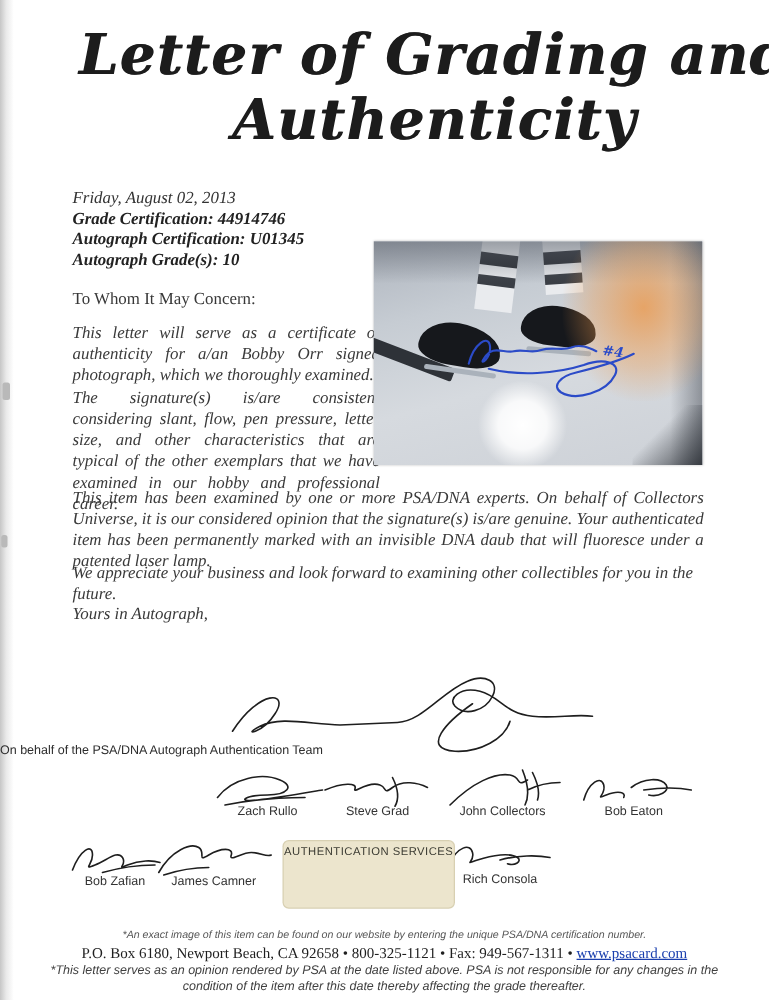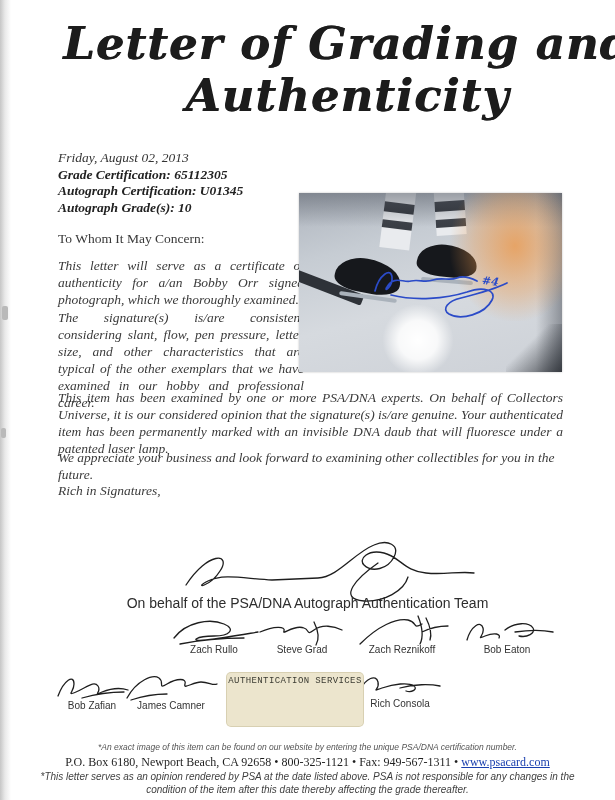--- a/index.html
+++ b/index.html
@@ -56,22 +56,22 @@
   .glare-orange{position:absolute;right:-18px;top:-22px;width:130px;height:150px;
     background:radial-gradient(ellipse at center,rgba(236,152,74,.8) 0%,rgba(236,152,74,.35) 45%,rgba(236,152,74,0) 72%);}
   .glare-white{position:absolute;left:82px;top:112px;width:74px;height:70px;
     background:radial-gradient(circle,rgba(255,255,255,1) 0%,rgba(255,255,255,.85) 38%,rgba(255,255,255,0) 70%);}
   .autograph{position:absolute;left:0;top:0;width:100%;height:100%;}
   .jersey-num{position:absolute;left:183px;top:82px;color:#2b4bc8;font-size:11px;
     font-style:italic;font-weight:700;transform:rotate(8deg);font-family:"DejaVu Serif",serif;}
 
   
   .team-sig{position:absolute;left:168px;top:533px;}
-  .team-line{position:absolute;left:0;top:595px;width:100%;text-align:center;
-    font-family:"Liberation Sans",sans-serif;font-size:14px;color:#2d2d2d;}
+  .team-line{position:absolute;left:0;top:595px;width:100%;
+    font-family:"Liberation Sans",sans-serif;font-size:10px;color:#2d2d2d;}
 
   
   .signer{position:absolute;text-align:center;font-family:"Liberation Sans",sans-serif;}
   .signer svg{display:block;margin:0 auto;}
   .signer .nm{font-size:10px;color:#333;margin-top:-2px;}
   .r1a{left:52px;top:616px;width:106px;}
   .r1b{left:162px;top:616px;width:104px;}
   .r1c{left:252px;top:616px;width:100px;}
   .r1d{left:348px;top:614px;width:108px;}
   .r1e{left:452px;top:616px;width:110px;}
@@ -81,21 +81,21 @@
   .r2d{left:408px;top:670px;width:100px;}
 
   
   .logo{position:absolute;left:227px;top:673px;width:136px;height:53px;
     background:#ece5cd;border-radius:4px;box-shadow:0 0 0 1px #d8d0b2;text-align:center;}
   .logo-boxes{display:flex;justify-content:center;gap:2px;margin-top:5px;}
   .lbox{width:58px;height:27px;border:2px solid #3c3c34;display:flex;align-items:center;justify-content:center;
     font-family:"Liberation Sans",sans-serif;font-weight:700;font-style:italic;font-size:19px;letter-spacing:-1px;}
   .psa-box{background:#c0272d;color:#ffffff;}
   .dna-box{background:#ffffff;color:#1d3c91;}
-  .logo-sub{font-family:Liberation Mono, monospace;font-size:9px;color:#3b3b32;
+  .logo-sub{font-family:Liberation Sans, sans-serif;font-size:9px;color:#3b3b32;
     letter-spacing:.4px;margin-top:3px;}
 
   
   .footnote{position:absolute;left:0;top:742px;width:100%;text-align:center;
     font-family:"Liberation Sans",sans-serif;font-style:italic;font-size:8.5px;color:#555;}
   .address{position:absolute;left:0;top:755px;width:100%;text-align:center;
     font-size:12px;color:#1f1f1f;}
   .website{color:#1a3fae;text-decoration:underline;}
   .disclaimer{position:absolute;left:25px;top:770px;width:565px;text-align:center;
     font-family:"Liberation Sans",sans-serif;font-style:italic;font-size:10px;line-height:13px;color:#3f3f3f;}
@@ -111,32 +111,32 @@
   <div class="scan-mark" style="left:2px;top:306px;width:6px;height:14px;"></div>
   <div class="scan-mark" style="left:1px;top:428px;width:5px;height:10px;"></div>
 
   <div class="title">
     <div>Letter of Grading and</div>
     <div>Authenticity</div>
   </div>
 
   <div class="meta">
     <div>Friday, August 02, 2013</div>
-    <div class="bold">Grade Certification: 65112305</div>
+    <div class="bold">Grade Certification: 44914746</div>
     <div class="bold">Autograph Certification: U01345</div>
     <div class="bold">Autograph Grade(s): 10</div>
   </div>
 
   <div class="salutation">To Whom It May Concern:</div>
 
   <div class="para just p1">This letter will serve as a certificate of authenticity for a/an Bobby Orr signed photograph, which we thoroughly examined.</div>
   <div class="para just p2">The signature(s) is/are consistent considering slant, flow, pen pressure, letter size, and other characteristics that are typical of the other exemplars that we have examined in our hobby and professional career.</div>
   <div class="para just p3">This item has been examined by one or more PSA/DNA experts. On behalf of Collectors Universe, it is our considered opinion that the signature(s) is/are genuine. Your authenticated item has been permanently marked with an invisible DNA daub that will fluoresce under a patented laser lamp.</div>
   <div class="para p4">We appreciate your business and look forward to examining other collectibles for you in the future.</div>
-  <div class="para closing">Rich in Signatures,</div>
+  <div class="para closing">Yours in Autograph,</div>
 
   <div class="photo">
     <div class="stick"></div>
     <div class="leg leg1">
         <div class="stripe s1"></div>
         <div class="stripe s2"></div>
       </div>
     <div class="leg leg2">
         <div class="stripe s1"></div>
         <div class="stripe s2"></div>
@@ -172,21 +172,21 @@
   <div class="signer r1c">
     <svg class="sig" width="92" height="30" viewBox="0 0 92 30">
       <path d="M4,16 C18,10 30,10 28,15 C26,20 38,8 48,12 C54,14 50,20 58,14 C66,8 78,10 86,14 M58,6 C62,14 64,22 60,29"></path>
     </svg>
     <div class="nm">Steve Grad</div>
   </div>
   <div class="signer r1d">
     <svg class="sig" width="100" height="32" viewBox="0 0 100 32">
       <path d="M8,30 C26,12 44,4 56,6 C66,8 60,16 70,10 M66,2 C70,12 72,22 68,30 M74,4 C78,12 80,20 78,26 M70,18 C78,14 88,12 96,12"></path>
     </svg>
-    <div class="nm">Zach Reznikoff</div>
+    <div class="nm">John Collectors</div>
   </div>
   <div class="signer r1e">
     <svg class="sig" width="100" height="30" viewBox="0 0 100 30">
       <path d="M10,24 C14,10 24,4 26,12 C28,20 18,24 28,20 C38,16 44,18 42,22 M48,14 C58,6 72,6 76,12 C79,17 70,22 62,20 M58,16 C72,14 86,14 96,16"></path>
     </svg>
     <div class="nm">Bob Eaton</div>
   </div>
 
   <div class="signer r2a">
     <svg class="sig" width="80" height="30" viewBox="0 0 80 30">

